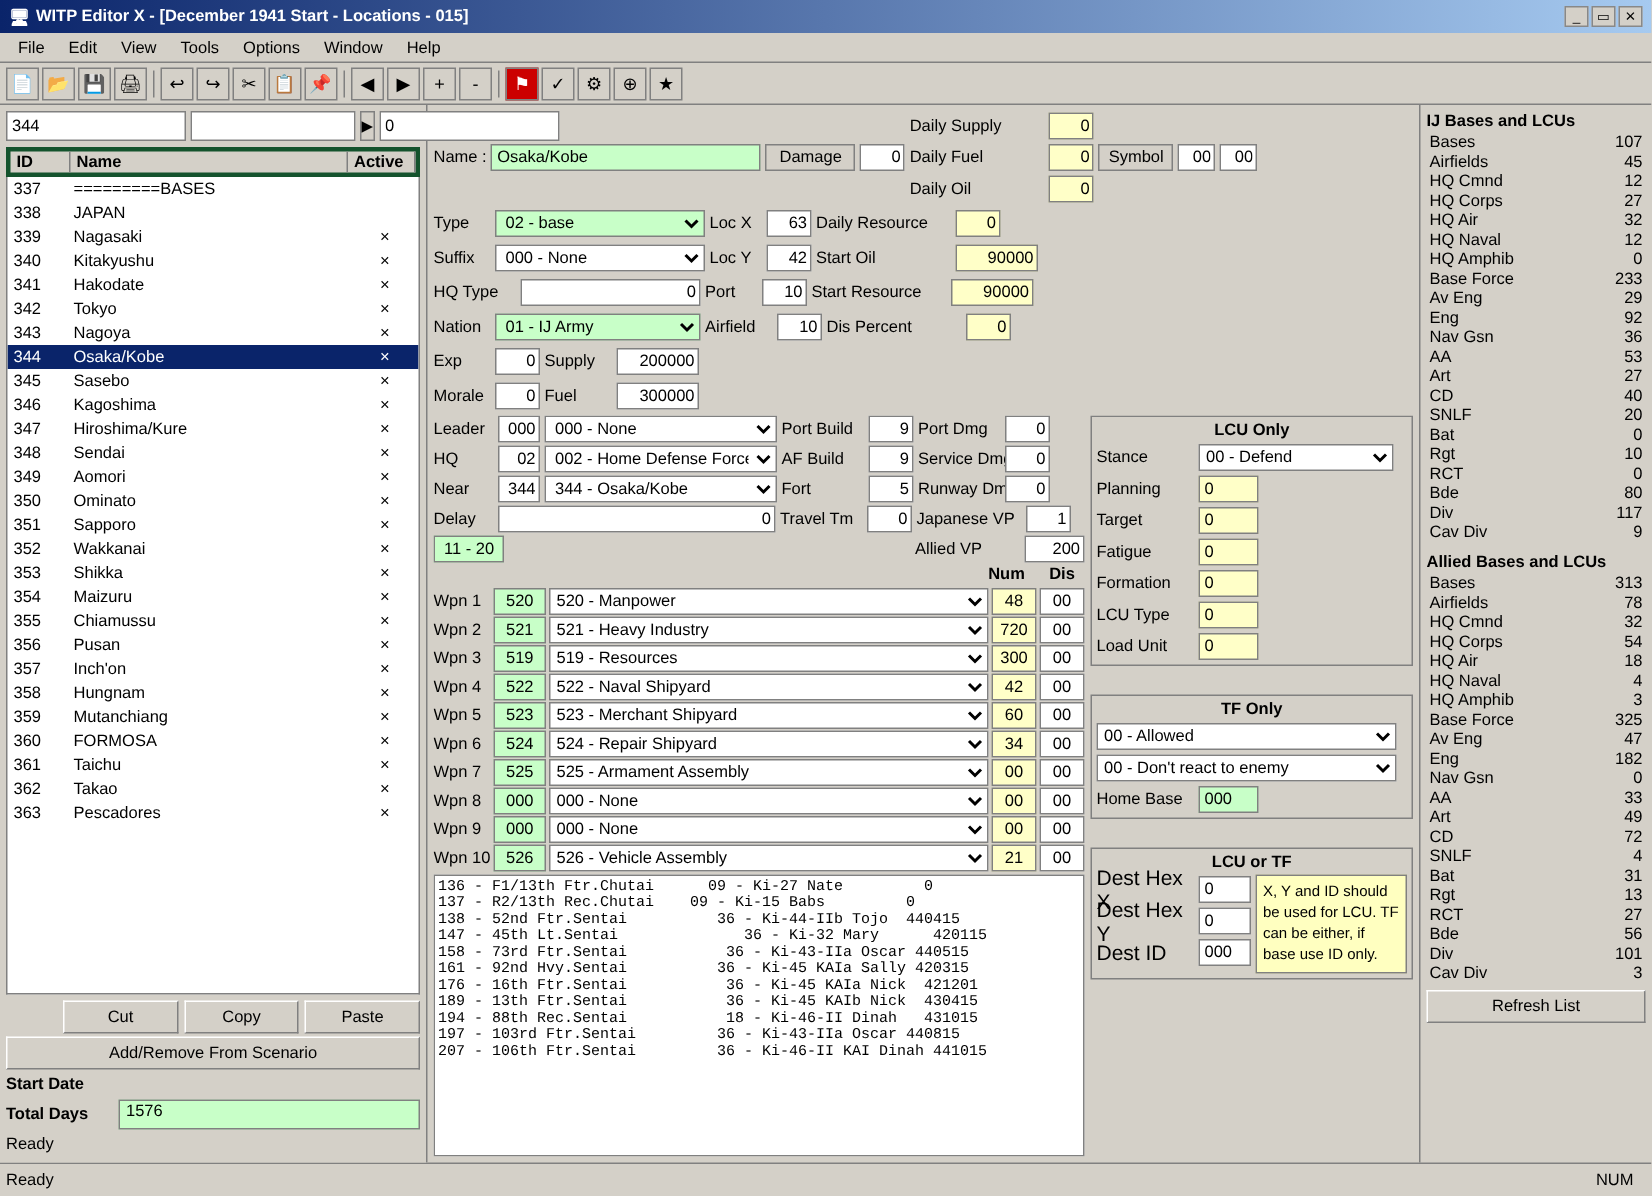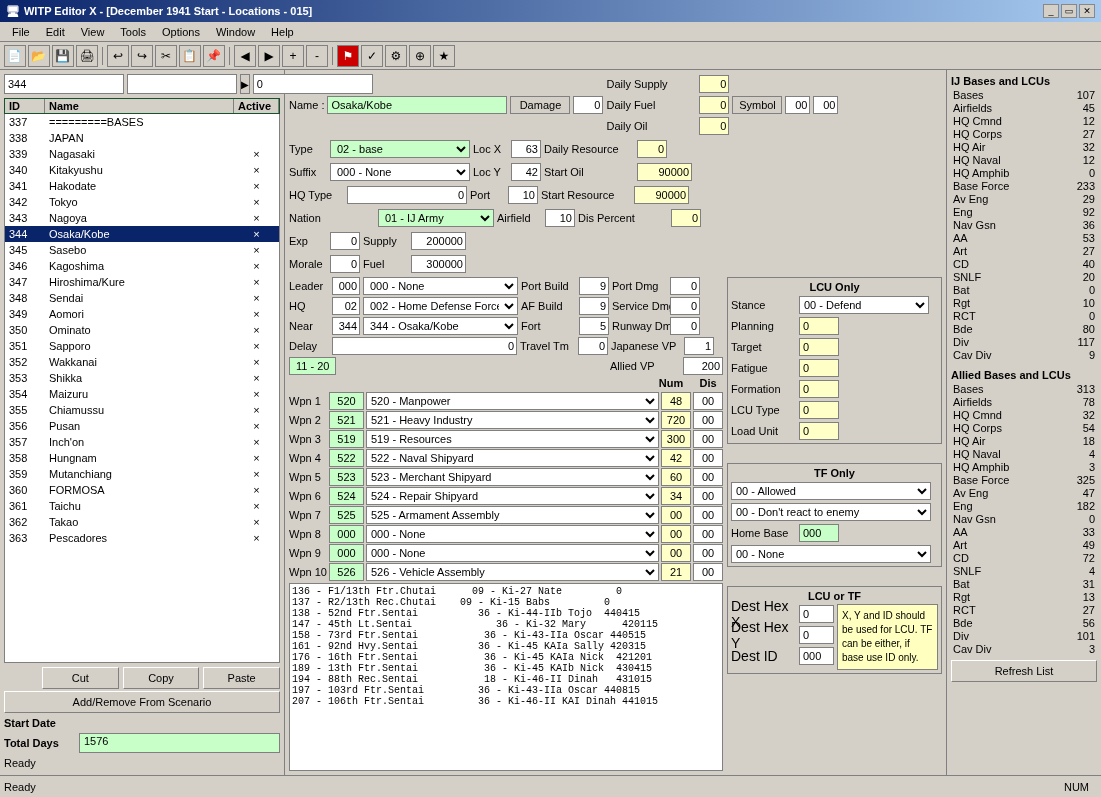--- a/index.html
+++ b/index.html
@@ -100,21 +100,21 @@
       width: 20px; height: 20px;
       background: #d4d0c8;
       border: 1px solid #808080;
       font-size: 10px;
       cursor: pointer;
       display: flex; align-items: center; justify-content: center;
     }
     .list-header {
       display: flex;
       background: #d4d0c8;
-      border: 1px solid #14532d;
+      border: 3px solid #14532d;
       font-size: 11px;
       font-weight: bold;
     }
     .list-header div { padding: 1px 4px; border-right: 1px solid #808080; }
     .list-header .col-id { width: 40px; }
     .list-header .col-name { flex: 1; }
     .list-header .col-active { width: 45px; }
     .list-body {
       flex: 1;
       overflow-y: auto;
@@ -627,21 +627,21 @@
       </div>
       <div class="row-group">
         <span class="lbl" style="width:90px;">Start Resource</span>
         <input type="text" class="small-num yellow" style="width: 55px;" value="90000">
       </div>
     </div>
 
     <div style="display:flex;gap:3px;align-items:center;">
       <div class="row-group">
         <span class="lbl" style="width:38px;">Nation</span>
-        <select class="select-input green" style="width:116px;margin-left:48px;">
+        <select class="select-input green" style="width:137px;">
           <option>01 - IJ Army</option>
         </select>
       </div>
       <div class="row-group">
         <span class="lbl" style="width:45px;">Airfield</span>
         <input type="text" class="small-num" value="10" style="">
       </div>
       <div class="row-group">
         <span class="lbl" style="width:90px;">Dis Percent</span>
         <input type="text" class="small-num yellow" value="0" style="">
@@ -884,25 +884,20 @@
           </div>
           <div class="lcu-field-row">
             <select class="lcu-select" style="width:200px;">
               <option>00 - Don't react to enemy</option>
             </select>
           </div>
           <div class="lcu-field-row">
             <span class="lcu-label">Home Base</span>
             <input type="text" class="lcu-input green-input" style="width: 40px;" value="000">
           </div>
-          <div class="lcu-field-row">
-            <select class="lcu-select" style="width:200px;">
-              <option>00 - None</option>
-            </select>
-          </div>
         </div>
 
         <div class="lcu-box">
           <div class="lcu-title">LCU or TF</div>
           <div style="display:flex;gap:3px;">
             <div style="display:flex;flex-direction:column;gap:2px;">
               <div class="dest-row">
                 <span class="dest-label">Dest Hex X</span>
                 <input type="text" class="dest-input" value="0" style="">
               </div>

